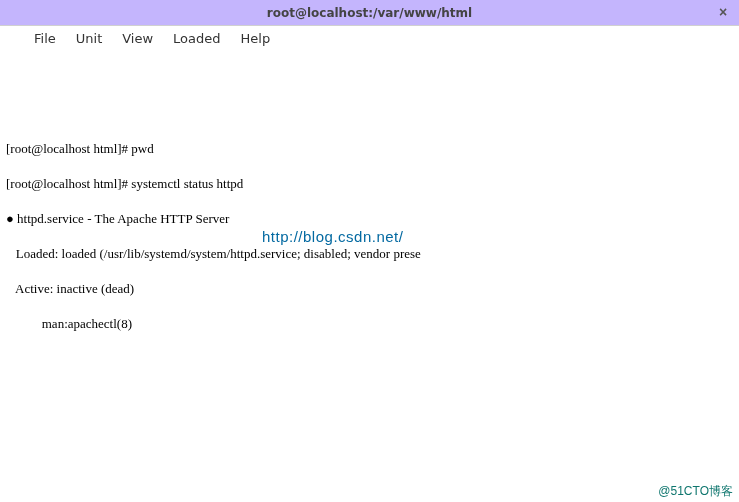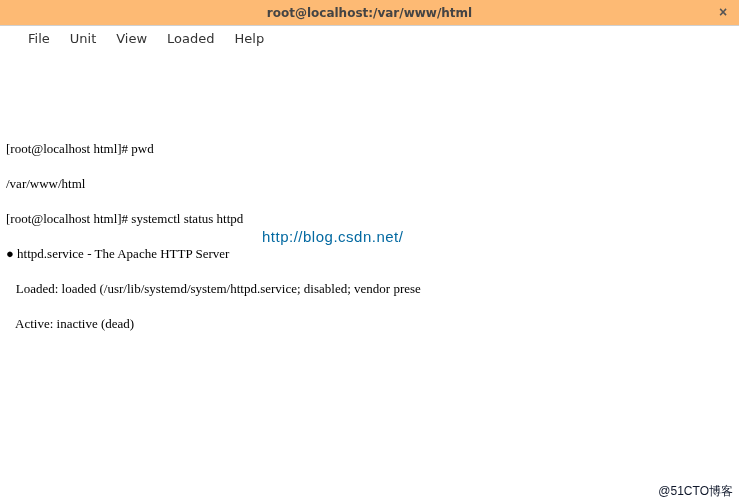--- a/index.html
+++ b/index.html
@@ -8,21 +8,21 @@
       font-size: 13px;
       background: #fff;
       color: #000;
       width: 739px;
       height: 502px;
       overflow: hidden;
       position: relative;
     }
     .titlebar {
       height: 26px;
-      background: #fdba74;
+      background: #c4b5fd;
       border-bottom: 1px solid #d0d0d0;
       display: flex;
       align-items: center;
       justify-content: center;
       position: relative;
       font-family: "DejaVu Sans", "Liberation Sans", sans-serif;
       font-weight: bold;
       font-size: 12px;
       color: #444;
     }
@@ -38,21 +38,21 @@
       font-size: 14px;
       color: #555;
       cursor: pointer;
       font-family: sans-serif;
     }
     .menubar {
       height: 24px;
       background: #fff;
       display: flex;
       align-items: center;
-      padding: 0 18px;
+      padding: 0 24px;
       font-family: "DejaVu Sans", "Liberation Sans", sans-serif;
       font-size: 13px;
       color: #333;
       gap: 0;
     }
     .menubar .menu-item {
       padding: 3px 10px;
       cursor: pointer;
     }
     .terminal-area {
@@ -72,21 +72,21 @@
       color: #0369a1;
       font-size: 15px;
       font-family: sans-serif;
       pointer-events: none;
       letter-spacing: 0.5px;
     }
     .footer-mark {
       position: absolute;
       right: 6px;
       bottom: 2px;
-      color: #0f172a;
+      color: #0f766e;
       font-size: 12px;
       font-family: sans-serif;
     }
   </style>
 </head>
 <body>
 
 <div class="titlebar">
   <span>root@localhost:/var/www/html</span>
   <span class="close-btn">×</span>
@@ -99,25 +99,25 @@
   <span class="menu-item">Loaded</span>
   <span class="menu-item">Help</span>
 </div>
 
 <div class="terminal-area">
 <div class="terminal-line"></div>
 <div class="terminal-line"></div>
 <div class="terminal-line"></div>
 <div class="terminal-line"></div>
 <div class="terminal-line">[root@localhost html]# pwd</div>
-<div class="terminal-line">/var/www/html</div>
 <div class="terminal-line">[root@localhost html]# systemctl status httpd</div>
 <div class="terminal-line"><span class="bullet-black">●</span><span> httpd.service - The Apache HTTP Server</span></div>
 <div class="terminal-line">   Loaded: loaded (/usr/lib/systemd/system/httpd.service; disabled; vendor prese</div>
 <div class="terminal-line">   Active: inactive (dead)</div>
+<div class="terminal-line">           man:apachectl(8)</div>
 <div class="terminal-line"></div>
 
 
 
 
 
 
 
 
 

